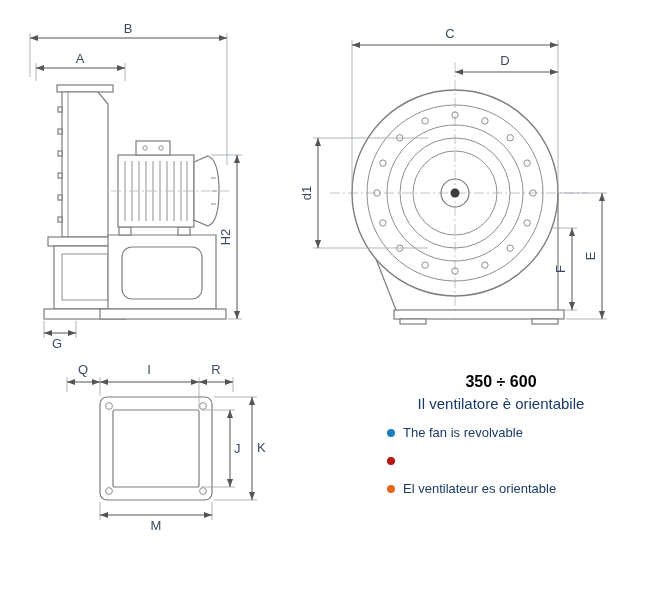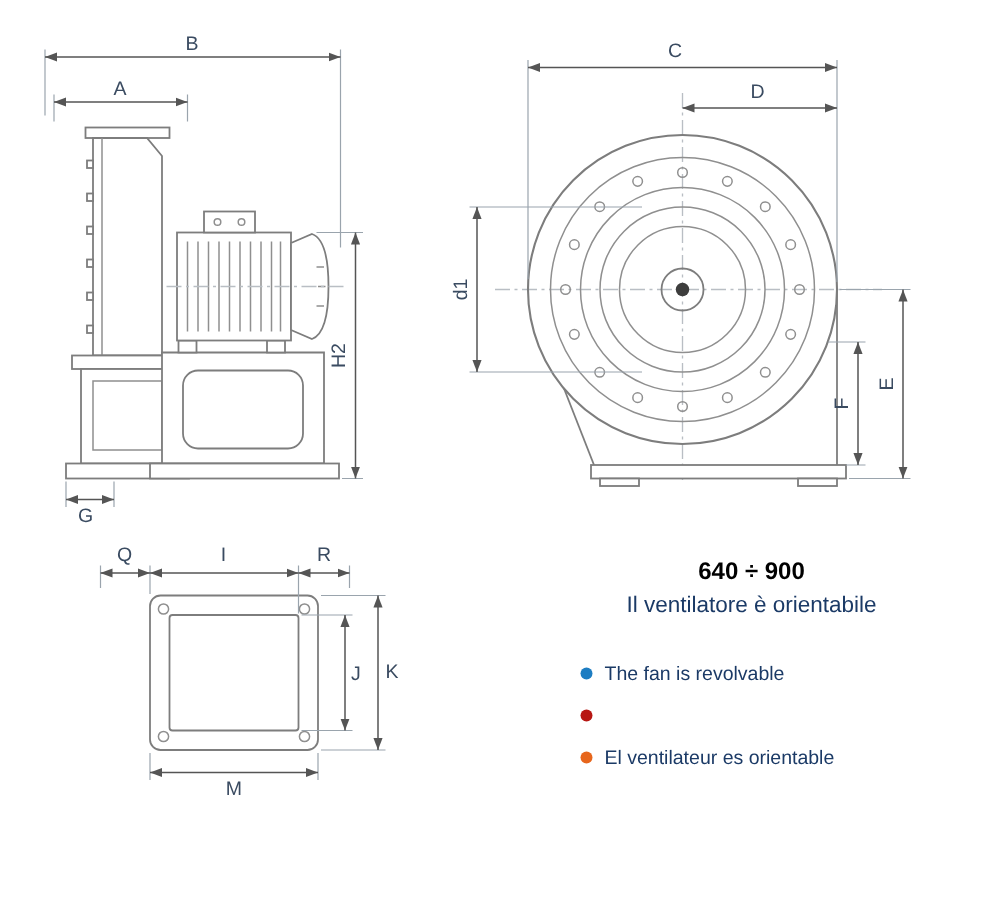--- a/index.html
+++ b/index.html
@@ -14,21 +14,21 @@
   .thin{stroke:#8f8f8f;stroke-width:1;fill:none;}
   .cl{stroke:#b9bec4;stroke-width:.9;fill:none;stroke-dasharray:10 3 2 3;}
   
   .dim{stroke:#555;stroke-width:1;fill:none;}
   .ext{stroke:#9aa4ad;stroke-width:.8;fill:none;}
   .dlabel{font:13px "Liberation Sans",sans-serif;fill:#3a4b61;}
   
   .info{position:absolute;left:385px;top:372px;width:232px;color:#1b3a66;}
   .range{font-size:16px;font-weight:bold;color:#000;text-align:center;line-height:20px;}
   .subtitle{font-size:15px;font-weight:normal;text-align:center;line-height:19px;margin-top:2px;}
-  .bullets{list-style:none;margin:28px 0 0 0;padding:0;}
+  .bullets{list-style:none;margin:12px 0 0 0;padding:0;}
   .bullets li{display:flex;align-items:flex-start;margin-bottom:12px;height:16px;}
   .dot{width:8px;height:8px;border-radius:50%;margin:4px 8px 0 2px;flex:none;background:#888;}
   .btext{font-size:13px;line-height:16px;}
 </style>
 </head>
 <body>
 
 <div class="stage">
 
   <svg style="left:15px;top:15px" width="250" height="345" viewBox="0 0 250 345">
@@ -226,21 +226,21 @@
     </g>
     <g>
       <line class="ext" x1="55" y1="150" x2="55" y2="168"></line>
       <line class="ext" x1="167" y1="150" x2="167" y2="168"></line>
       <line class="dim" x1="55" y1="163" x2="167" y2="163" marker-start="url(#arr-g)" marker-end="url(#arr-g)"></line>
       <text class="dlabel" x="111" y="178" text-anchor="middle">M</text>
     </g>
   </svg>
 
   <div class="info">
-    <div class="range">640 ÷ 900</div>
+    <div class="range">350 ÷ 600</div>
     <div class="subtitle">Il ventilatore è orientabile</div>
     <ul class="bullets">
       <li>
         <span class="dot" style="background-color: rgb(29, 125, 194);"></span>
         <span class="btext">The fan is revolvable</span>
       </li>
       <li>
         <span class="dot" style="background-color: rgb(183, 23, 19);"></span>
       </li>
       <li>

